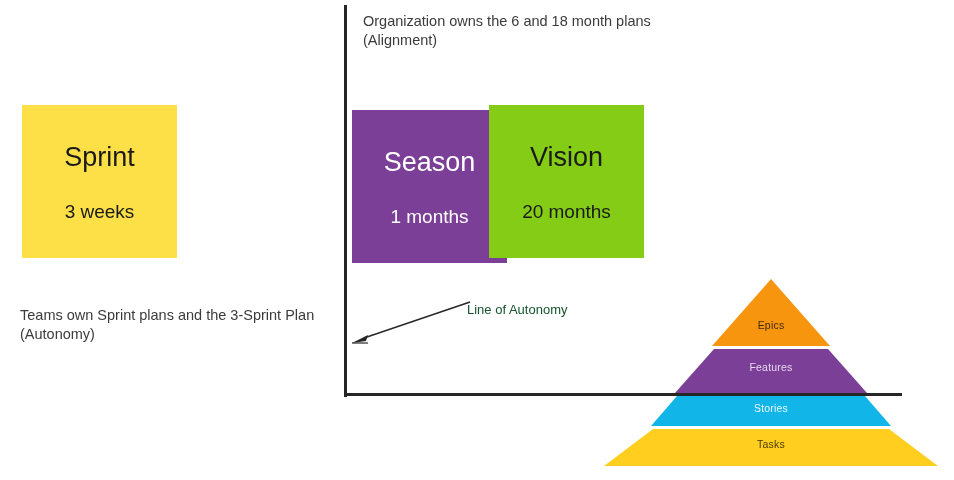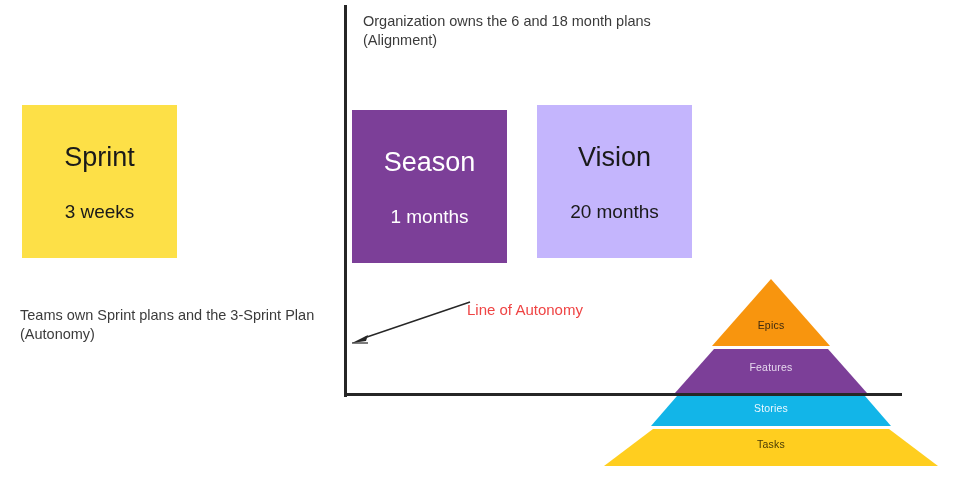--- a/index.html
+++ b/index.html
@@ -27,22 +27,22 @@
     font-size: 14.5px;
     line-height: 19px;
     color: #3b3b3b;
     white-space: pre;
   }
   #org-note { left: 363px; top: 12px; }
   #teams-note { left: 20px; top: 266px; margin-top: 40px; }
   #autonomy-label {
     left: 467px;
     top: 300px;
-    font-size: 15px;
-    color: #ef4444;
+    font-size: 13px;
+    color: #14532d;
   }
 
   
   .rule {
     position: absolute;
     background: #262626;
   }
   #vertical-rule {
     left: 344px;
     top: 5px;
@@ -83,21 +83,21 @@
     margin-bottom: 28px;
   }
   .card .card-sub {
     font-size: 19px;
     line-height: 22px;
     font-weight: 400;
   }
   #card-sprint { left: 22px;  top: 105px; background: #fde047; color: #1a1a1a; }
   #card-plan   { left: 185px; top: 105px; background: #12B5E8; color: #ffffff; }
   #card-season { left: 352px; top: 110px; background: #7C3F98; color: #ffffff; }
-  #card-vision { left: 537px; top: 105px; background: #c4b5fd; color: #1a1a1a; }
+  #card-vision { left: 489px; top: 105px; background: #84cc16; color: #1a1a1a; }
 
   
   #pyramid {
     position: absolute;
     left: 596px;
     top: 272px;
     width: 350px;
     height: 200px;
   }
   .pyramid-label {

